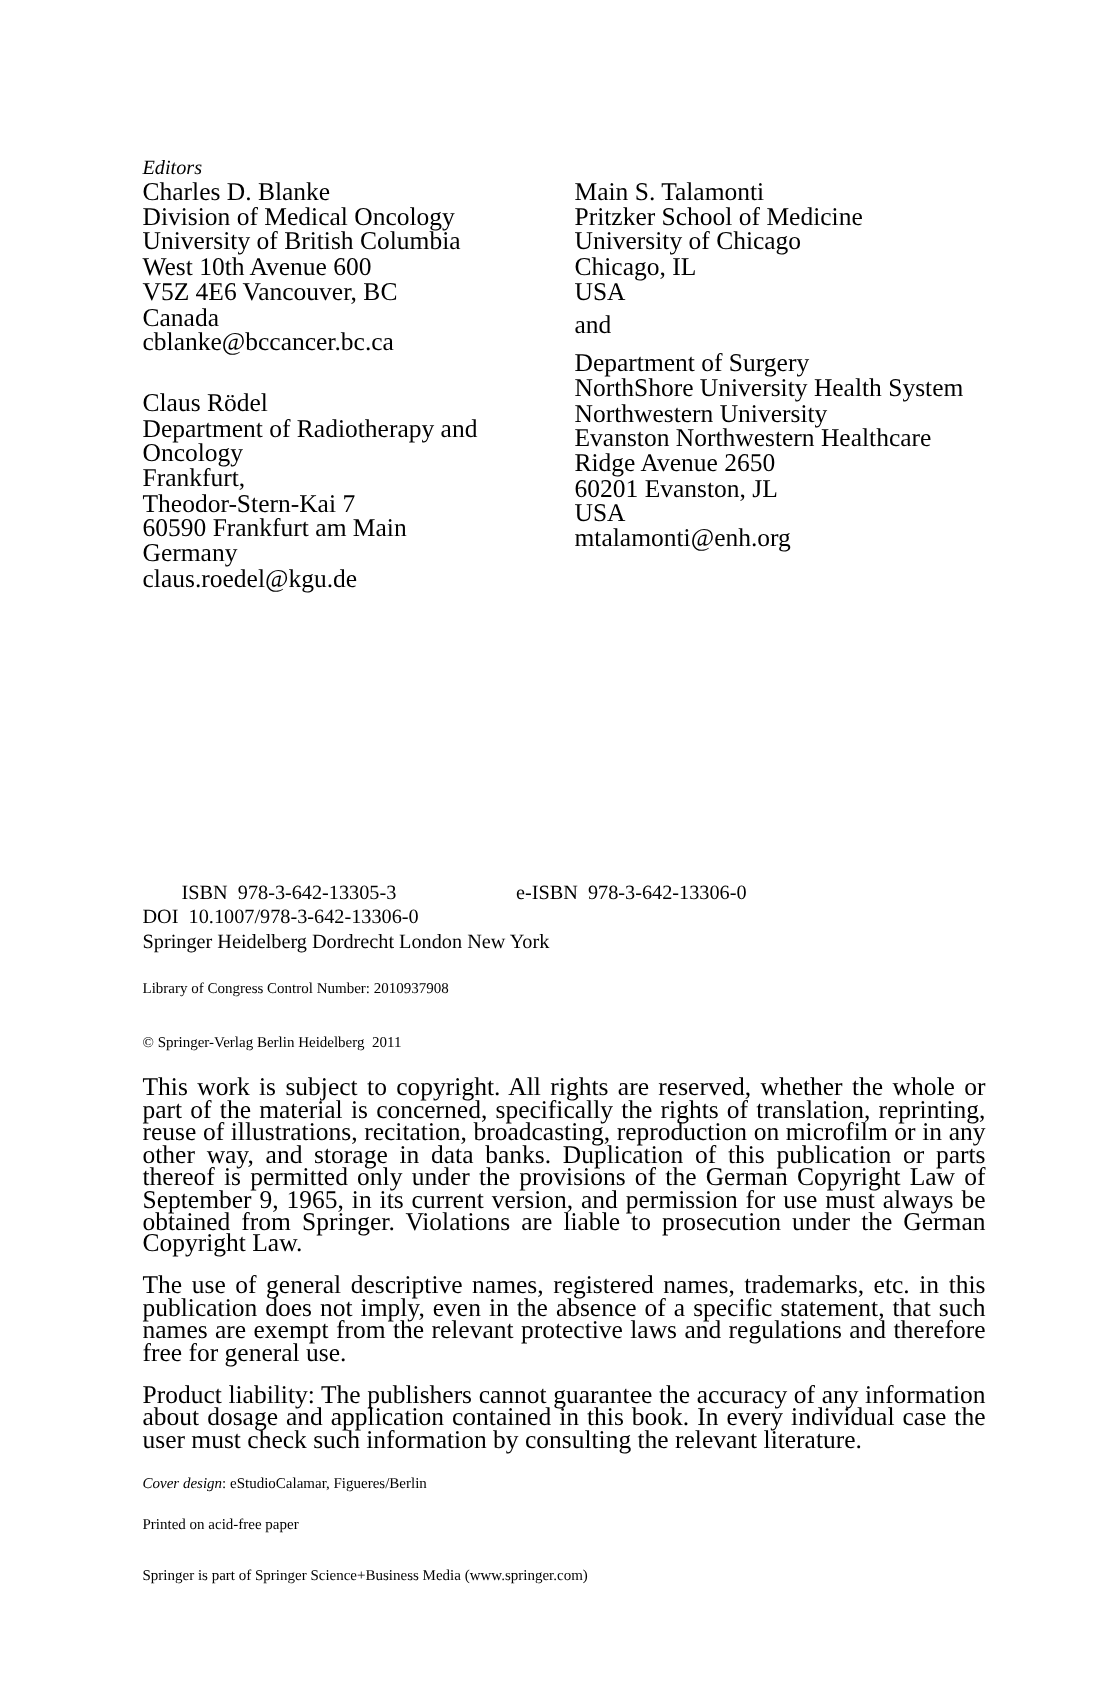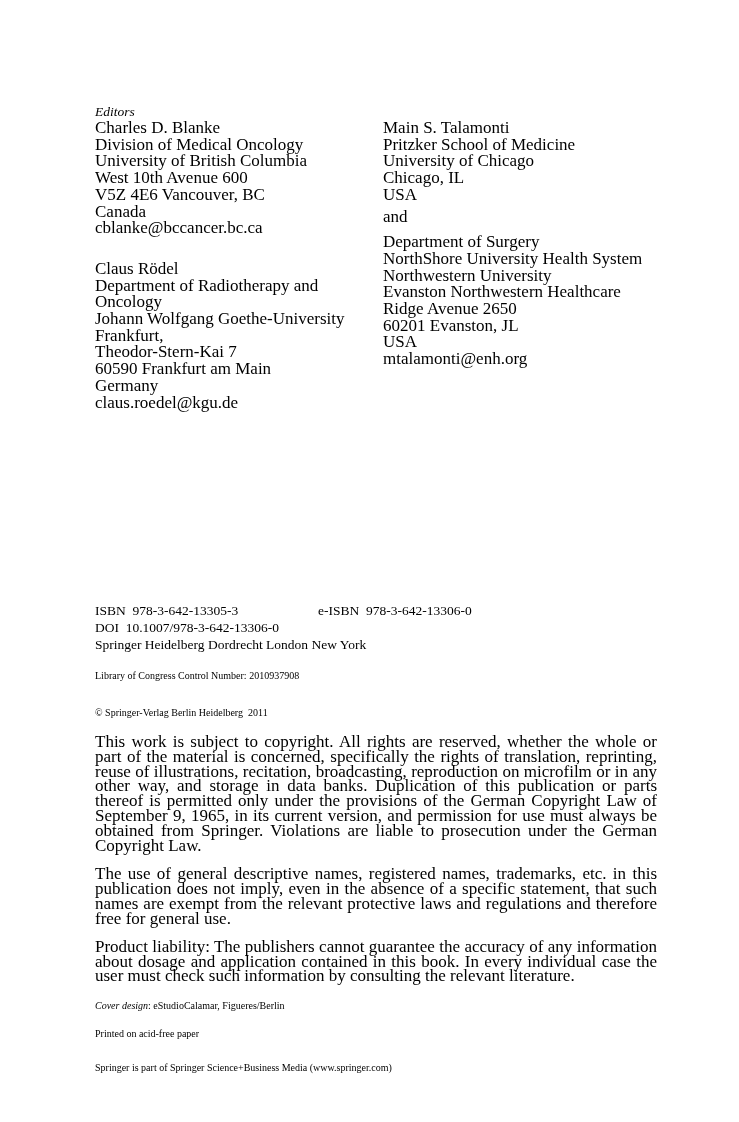--- a/index.html
+++ b/index.html
@@ -33,21 +33,21 @@
   }
   .gap-top { margin-top: 24px; }
   .connector { margin: 5px 0 9px 0; }
 
   .imprint { margin-top: 192px; }
   .line {
     font-size: 13.5px;
     line-height: 16.7px;
   }
   .pre { white-space: pre-wrap; }
-  .isbn-left { display: inline-block; width: 223px; }
+  .isbn-left { display: inline-block; width: 223px; margin-left: 26px; }
   .block {
     font-size: 10px;
     line-height: 16.7px;
   }
   .mt-loc { margin-top: 15px; }
   .mt-copy { margin-top: 20px; }
   .para {
     margin-top: 13px;
     font-size: 17px;
     line-height: 14.9px;
@@ -71,21 +71,20 @@
           <div>Division of Medical Oncology</div>
           <div>University of British Columbia</div>
           <div>West 10th Avenue 600</div>
           <div>V5Z 4E6 Vancouver, BC</div>
           <div>Canada</div>
           <div>cblanke@bccancer.bc.ca</div>
         </div>
       <div class="addr gap-top">
           <div>Claus Rödel</div>
           <div>Department of Radiotherapy and Oncology</div>
-          <div>Johann Wolfgang Goethe-University</div>
           <div>Frankfurt,</div>
           <div>Theodor-Stern-Kai 7</div>
           <div>60590 Frankfurt am Main</div>
           <div>Germany</div>
           <div>claus.roedel@kgu.de</div>
         </div>
     </div>
     <div class="col-right">
       <div class="addr">
           <div>Main S. Talamonti</div>

